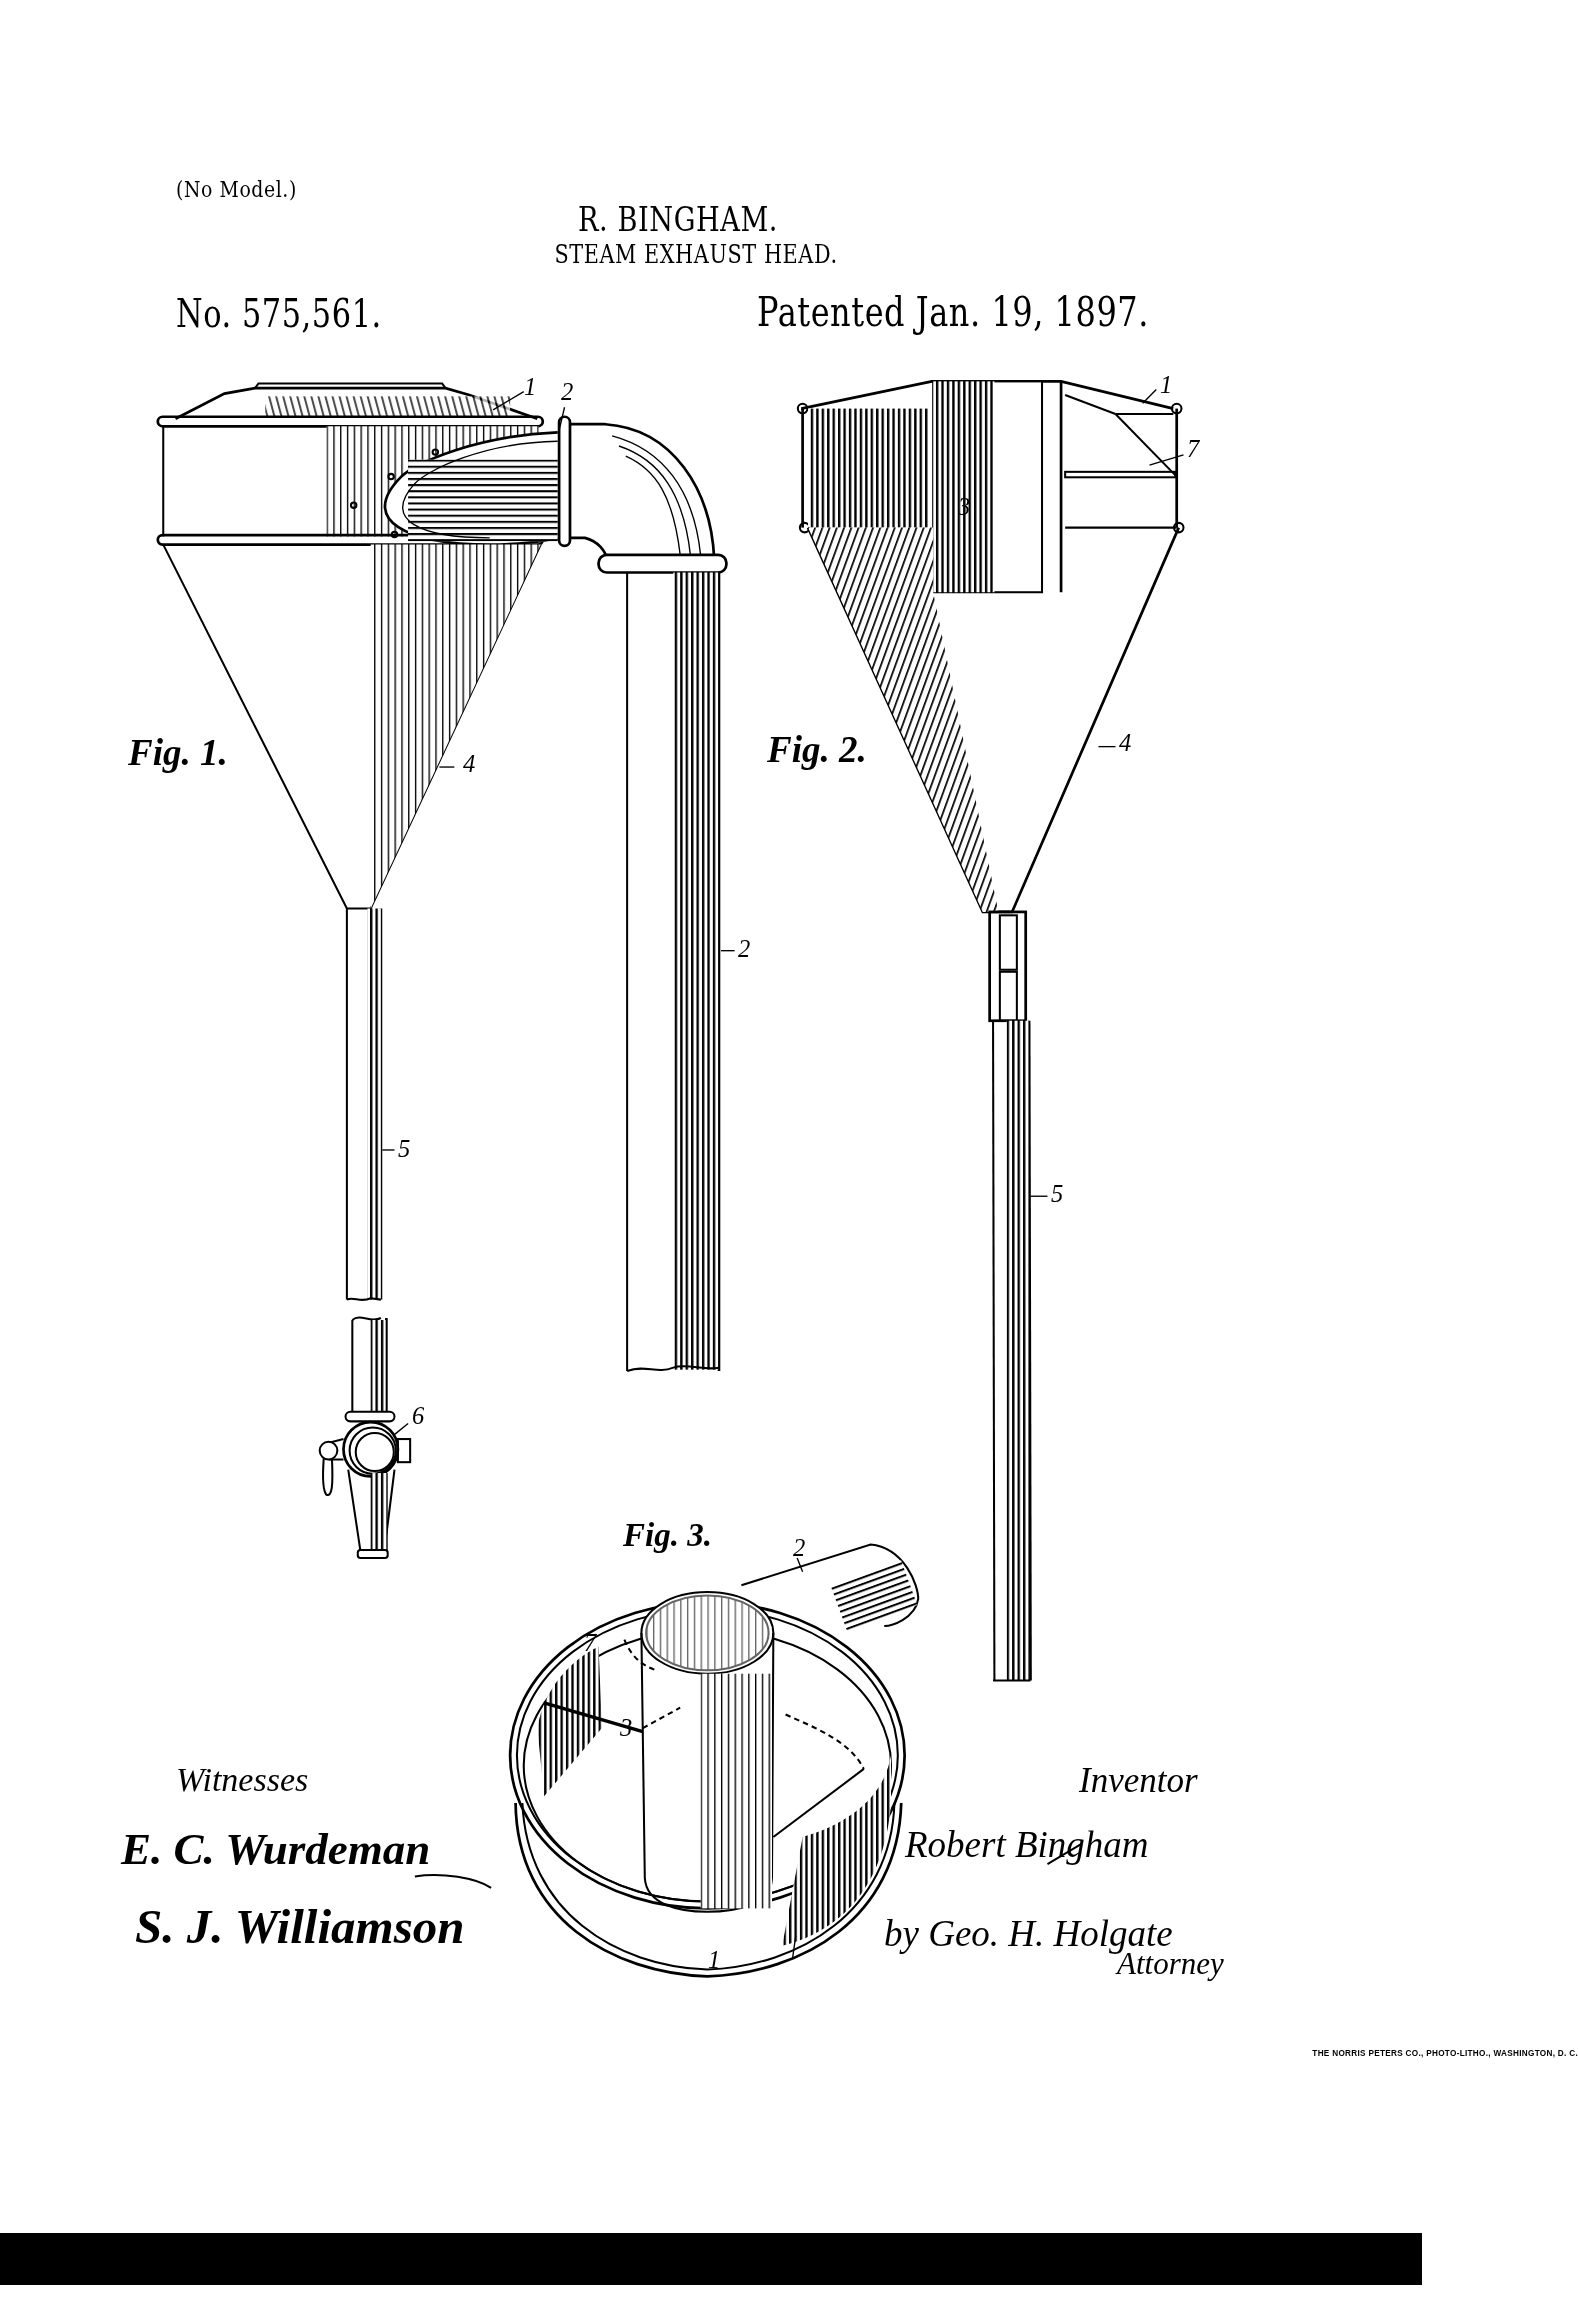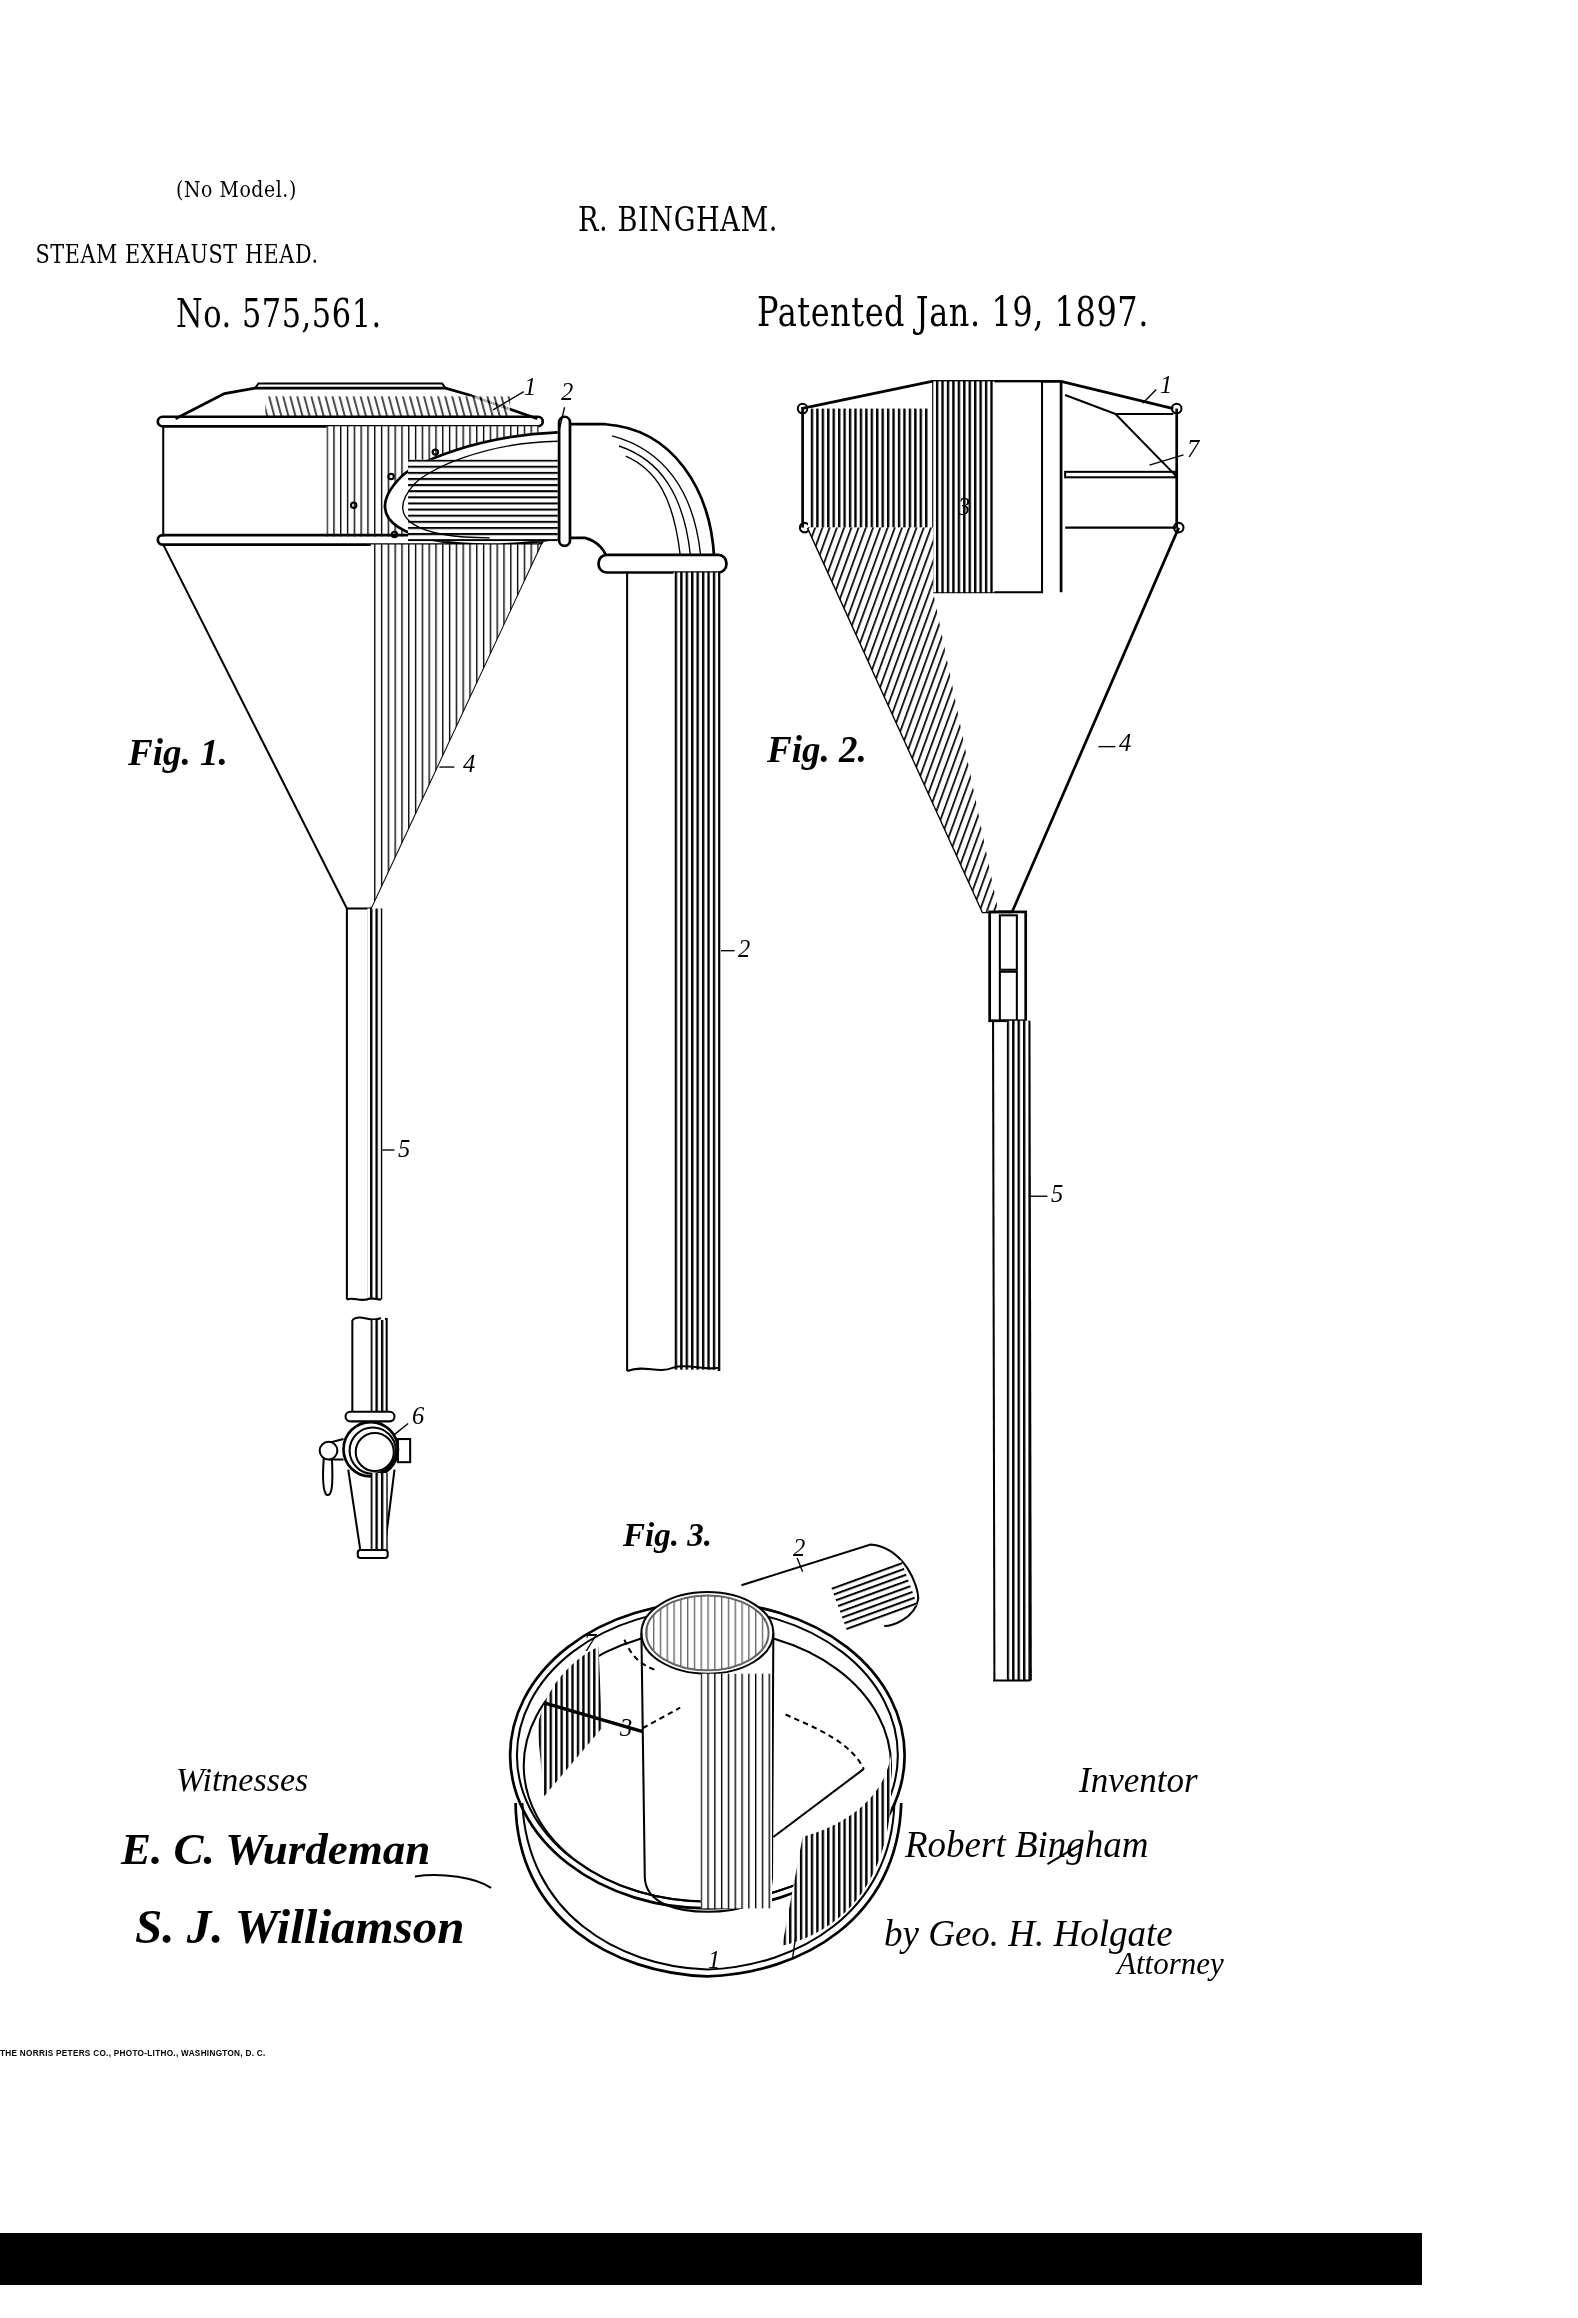--- a/index.html
+++ b/index.html
@@ -2,29 +2,29 @@
 <html style="font-size:11px"><head>
 <meta charset="utf-8">
 <style>
   html, body { margin: 0; padding: 0; background: #ffffff; }
   body { width: 1578px; height: 2319px; position: relative; overflow: hidden; font-family: "DejaVu Serif", serif; color: #000; }
   .abs { position: absolute; }
   .slab { font-family: "DejaVu Serif", serif; letter-spacing: 0.7px; transform-origin: left top; }
   .no-model { left: 176px; top: 176px; font-size: 23px; transform: scaleX(0.82); }
   .inventor-name { left: 0; width: 1356px; top: 199px; text-align: center; font-size: 34px; }
   .inventor-name span { display: inline-block; transform: scaleX(0.80); }
-  .title { left: 0; width: 1392px; top: 239px; text-align: left; font-size: 26px; }
+  .title { left: 0; width: 1392px; top: 239px; text-align: center; font-size: 26px; }
   .title span { display: inline-block; transform: scaleX(0.80); }
   .patent-no { left: 176px; top: 291px; font-size: 39px; transform: scaleX(0.78); }
   .patent-date { left: 757px; top: 288px; font-size: 41px; transform: scaleX(0.78); }
   .fig-label { font-size: 37px; font-weight: bold; font-style: italic; font-family: "Liberation Serif", serif; }
   .ref { font-size: 24.5px; font-style: italic; font-family: "Liberation Serif", serif; }
   .sig-head { font-size: 39px; font-family: "Liberation Serif", serif; font-style: italic; margin-left: 28px; }
   .sig { font-family: "Liberation Serif", serif; font-style: italic; }
-  .printer { left: 0; width: 1578px; top: 2049px; text-align: left; font-size: 8.2px; font-family: "Liberation Sans", sans-serif; font-weight: bold; letter-spacing: 0.3px; }
+  .printer { left: 0; width: 1578px; top: 2049px; text-align: right; font-size: 8.2px; font-family: "Liberation Sans", sans-serif; font-weight: bold; letter-spacing: 0.3px; }
   .bottom-bar { left: 0; top: 2233px; width: 1422px; height: 52px; background: #000; }
   svg.drawing { position: absolute; left: 0; top: 0; }
 </style>
 </head>
 <body>
 
 <div class="abs slab no-model">(No Model.)</div>
 <div class="abs slab inventor-name"><span>R. BINGHAM.</span></div>
 <div class="abs slab title"><span>STEAM EXHAUST HEAD.</span></div>
 <div class="abs slab patent-no">No. 575,561.</div>

